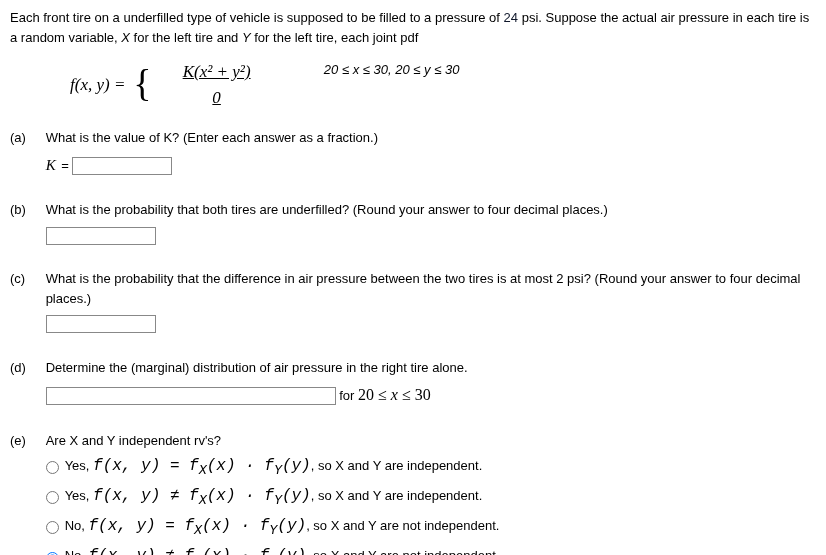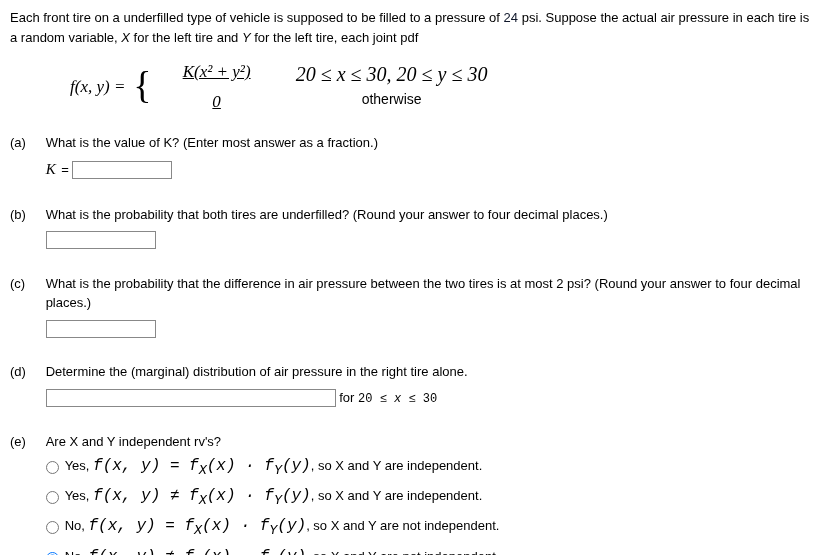--- a/index.html
+++ b/index.html
@@ -52,23 +52,23 @@
       width: 130px;
       text-decoration: underline;
     }
     .piecewise .rcol {
       width: 220px;
       font-style: normal;
       font-family: Verdana, Arial, sans-serif;
       font-size: 14px;
     }
     .piecewise .rcol .math {
-      font-family: Liberation Serif, serif;
-      font-style: italic;
-      font-size: 20px;
+      font-family: Liberation Sans, sans-serif;
+      font-style: italic;
+      font-size: 13px;
     }
     .section {
       margin-bottom: 24px;
     }
     .section-label {
       display: inline-block;
       width: 32px;
       vertical-align: top;
     }
     .section-body {
@@ -111,52 +111,51 @@
     .option-math {
       font-family: Liberation Mono, monospace;
       font-style: italic;
       font-size: 16px;
     }
     .option-row.selected .option-text,
     .option-row.selected .option-math {
       border-bottom: 1px solid #000;
     }
     .domain-math {
-      font-family: Liberation Mono, monospace;
+      font-family: Liberation Serif, serif;
       font-style: normal;
-      font-size: 12px;
+      font-size: 16px;
     }
     .domain-math .it { font-style: italic; }
   </style>
 </head>
 <body>
 
 <p class="intro">
   <span>Each front tire on a underfilled type of vehicle is supposed to be filled to a pressure of </span><span class="highlight-num">24</span><span> psi. Suppose the actual air pressure in each tire is a random variable, </span><i>X</i><span> for the left tire and </span><i>Y</i><span> for the left tire, each joint pdf</span>
 </p>
 
 <div class="formula-row">
   <span class="formula-lhs">f(x, y)  =  </span>
   <span class="brace">{</span>
   <span class="piecewise">
     <span class="row">
       <span class="lcol">K(x² + y²)</span>
       <span class="rcol"><span class="math">20 ≤ x ≤ 30, 20 ≤ y ≤ 30</span></span>
     </span>
     <span class="row">
       <span class="lcol">0</span>
-      <span class="rcol">otherwise</span>
     </span>
   </span>
 </div>
 
 <div class="section">
   <span class="section-label">(a)</span>
   <span class="section-body">
-    <span>What is the value of K? (Enter most answer as a fraction.)</span>
+    <span>What is the value of K? (Enter each answer as a fraction.)</span>
     <div class="sub-line">
       <span class="mini-label">K</span><span> = </span><input type="text" class="input-small" style="">
     </div>
   </span>
 </div>
 
 <div class="section">
   <span class="section-label">(b)</span>
   <span class="section-body">
     <span>What is the probability that both tires are underfilled? (Round your answer to four decimal places.)</span>

